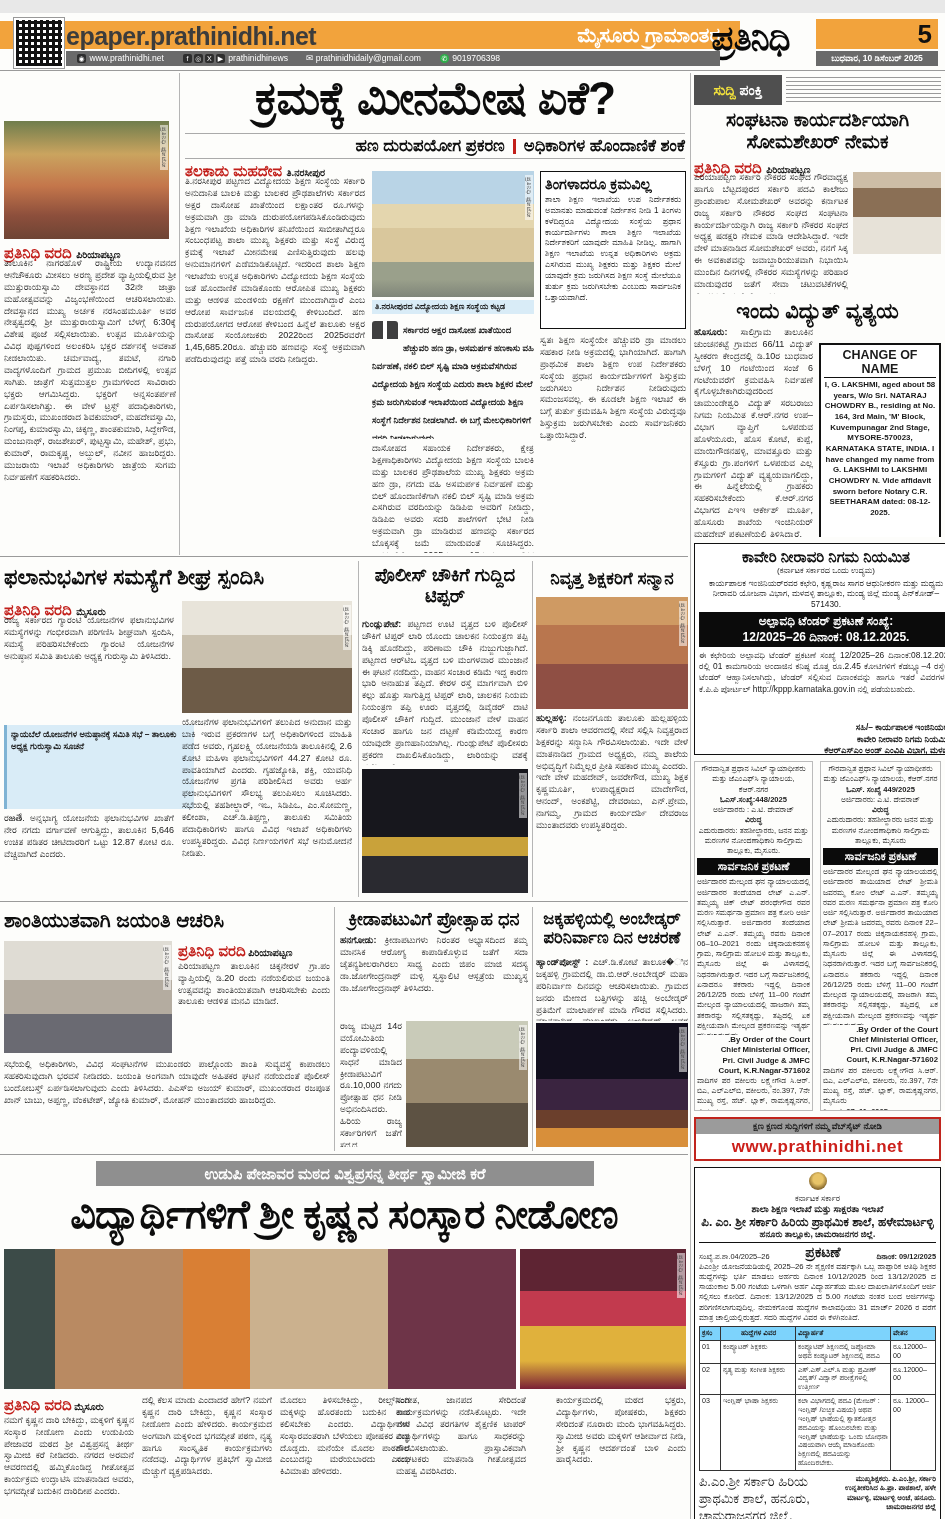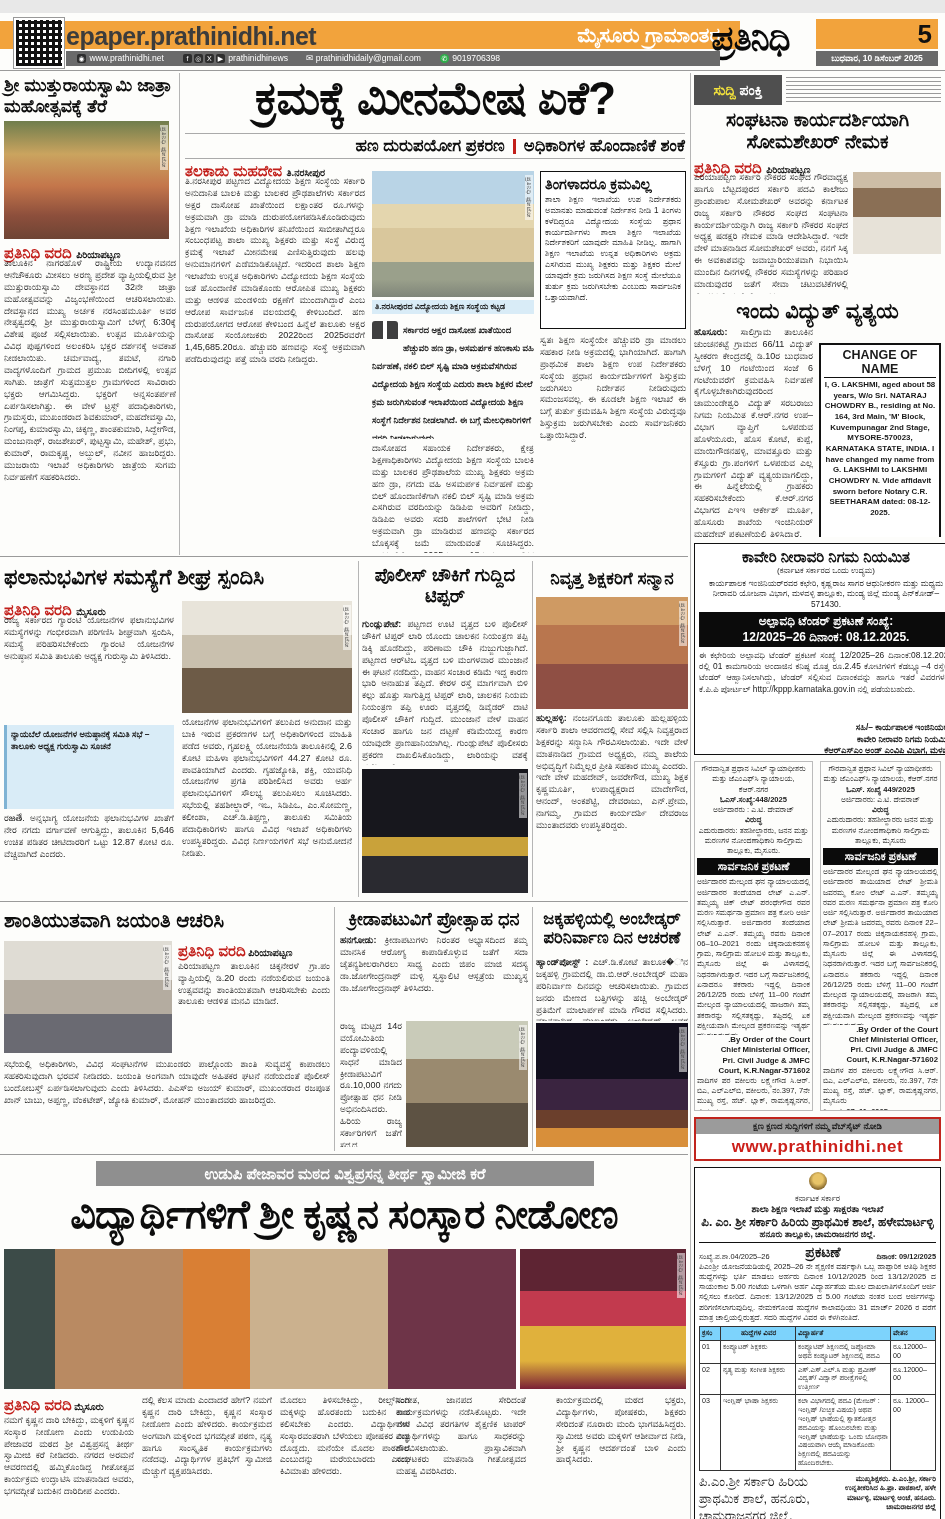--- a/index.html
+++ b/index.html
@@ -51,21 +51,20 @@
       <span><span class="social-ic">f</span><span class="social-ic">◎</span><span class="social-ic">X</span><span class="social-ic">▶</span> <span>prathinidhinews</span></span>
       <span><span>✉</span> <span>prathinidhidaily@gmail.com</span></span>
       <span><span class="social-ic" style="background:#2fae4a;border-radius:50%;">✆</span> <span>9019706398</span></span>
     </div>
   </div>
 
   <div class="hr" style="left:0;top:57px;width:945px;"></div>
   <div class="vr" style="left:179px;top:60px;height:482px;"></div>
   <div class="vr" style="left:690px;top:60px;height:1455px;"></div>
 
-  <div class="abs headline" style="left:4px;top:62px;width:172px;font-size:17.5px;">ಶ್ರೀ ಮುತ್ತುರಾಯಸ್ವಾಮಿ ಜಾತ್ರಾ ಮಹೋತ್ಸವಕ್ಕೆ ತೆರೆ</div>
   <div class="photo" style="left:4px;top:108px;width:165px;height:118px;background:linear-gradient(180deg,#6f7d4d 0%,#caa45f 28%,#c4764b 55%,#8d4f3c 80%,#6e4434 100%);">
     <span class="vcredit">ಪ್ರತಿನಿಧಿ ಫೋಟೋ</span>
   </div>
   <div class="abs" style="left:4px;top:231px;width:172px;">
     <span class="byline-red">ಪ್ರತಿನಿಧಿ ವರದಿ</span> <span class="byline-loc">ಪಿರಿಯಾಪಟ್ಟಣ</span>
   </div>
   <div class="abs body-text" style="left:4px;top:245px;width:172px;height:296px;">ತಾಲೂಕಿನ ನಾಗರಹೊಳೆ ರಾಷ್ಟ್ರೀಯ ಉದ್ಯಾನವನದ ಆನೆಚೌಕೂರು ಮೀಸಲು ಅರಣ್ಯ ಪ್ರದೇಶ ವ್ಯಾಪ್ತಿಯಲ್ಲಿರುವ ಶ್ರೀ ಮುತ್ತುರಾಯಸ್ವಾಮಿ ದೇವಸ್ಥಾನದ 32ನೇ ಜಾತ್ರಾ ಮಹೋತ್ಸವವನ್ನು ವಿಜೃಂಭಣೆಯಿಂದ ಆಚರಿಸಲಾಯಿತು. ದೇವಸ್ಥಾನದ ಮುಖ್ಯ ಅರ್ಚಕ ನರಸಿಂಹಮೂರ್ತಿ ಅವರ ನೇತೃತ್ವದಲ್ಲಿ ಶ್ರೀ ಮುತ್ತುರಾಯಸ್ವಾಮಿಗೆ ಬೆಳಗ್ಗೆ 6:30ಕ್ಕೆ ವಿಶೇಷ ಪೂಜೆ ಸಲ್ಲಿಸಲಾಯಿತು. ಉತ್ಸವ ಮೂರ್ತಿಯನ್ನು ವಿವಿಧ ಪುಷ್ಪಗಳಿಂದ ಅಲಂಕರಿಸಿ ಭಕ್ತರ ದರ್ಶನಕ್ಕೆ ಅವಕಾಶ ನೀಡಲಾಯಿತು. ಚರ್ಮವಾದ್ಯ, ತಮಟೆ, ನಗಾರಿ ವಾದ್ಯಗಳೊಂದಿಗೆ ಗ್ರಾಮದ ಪ್ರಮುಖ ಬೀದಿಗಳಲ್ಲಿ ಉತ್ಸವ ಸಾಗಿತು. ಜಾತ್ರೆಗೆ ಸುತ್ತಮುತ್ತಲ ಗ್ರಾಮಗಳಿಂದ ಸಾವಿರಾರು ಭಕ್ತರು ಆಗಮಿಸಿದ್ದರು. ಭಕ್ತರಿಗೆ ಅನ್ನಸಂತರ್ಪಣೆ ಏರ್ಪಡಿಸಲಾಗಿತ್ತು. ಈ ವೇಳೆ ಟ್ರಸ್ಟ್ ಪದಾಧಿಕಾರಿಗಳು, ಗ್ರಾಮಸ್ಥರು, ಮುಖಂಡರಾದ ಶಿವಕುಮಾರ್, ಮಹದೇವಸ್ವಾಮಿ, ನಿಂಗಪ್ಪ, ಕುಮಾರಸ್ವಾಮಿ, ಚಿಕ್ಕಣ್ಣ, ಶಾಂತಕುಮಾರಿ, ಸಿದ್ದೇಗೌಡ, ಮಂಜುನಾಥ್, ರಾಜಶೇಖರ್, ಪುಟ್ಟಸ್ವಾಮಿ, ಮಹೇಶ್, ಪ್ರಭು, ಕುಮಾರ್, ರಾಮಕೃಷ್ಣ, ಅಬ್ದುಲ್, ನವೀನ ಹಾಜರಿದ್ದರು. ಮುಜರಾಯಿ ಇಲಾಖೆ ಅಧಿಕಾರಿಗಳು ಜಾತ್ರೆಯ ಸುಗಮ ನಿರ್ವಹಣೆಗೆ ಸಹಕರಿಸಿದರು.</div>
 
   <div class="abs headline centered" style="left:185px;top:58px;width:500px;font-size:46px;letter-spacing:-1px;">ಕ್ರಮಕ್ಕೆ ಮೀನಮೇಷ ಏಕೆ?</div>
   <div class="abs" style="left:185px;top:120px;width:500px;height:24px;border-top:1px solid #aaa;border-bottom:1px solid #aaa;display:flex;align-items:center;justify-content:flex-end;gap:8px;">
@@ -236,21 +235,21 @@
 
   <div class="hr" style="left:0;top:543px;width:688px;"></div>
   <div class="vr" style="left:358px;top:548px;height:336px;"></div>
   <div class="vr" style="left:532px;top:548px;height:336px;"></div>
 
   <div class="abs headline" style="left:4px;top:552px;width:350px;font-size:21px;">ಫಲಾನುಭವಿಗಳ ಸಮಸ್ಯೆಗೆ ಶೀಘ್ರ ಸ್ಪಂದಿಸಿ</div>
   <div class="abs" style="left:4px;top:588px;">
     <span class="byline-red">ಪ್ರತಿನಿಧಿ ವರದಿ</span> <span class="byline-loc">ಮೈಸೂರು</span>
   </div>
   <div class="abs body-text" style="left:4px;top:602px;width:170px;height:106px;">ರಾಜ್ಯ ಸರ್ಕಾರದ ಗ್ಯಾರಂಟಿ ಯೋಜನೆಗಳ ಫಲಾನುಭವಿಗಳ ಸಮಸ್ಯೆಗಳನ್ನು ಗಂಭೀರವಾಗಿ ಪರಿಗಣಿಸಿ ಶೀಘ್ರವಾಗಿ ಸ್ಪಂದಿಸಿ, ಸಮಸ್ಯೆ ಪರಿಹರಿಸಬೇಕೆಂದು ಗ್ಯಾರಂಟಿ ಯೋಜನೆಗಳ ಅನುಷ್ಠಾನ ಸಮಿತಿ ತಾಲೂಕು ಅಧ್ಯಕ್ಷ ಗುರುಸ್ವಾಮಿ ತಿಳಿಸಿದರು.</div>
-  <div class="abs lightblue" style="left:4px;top:712px;width:170px;height:84px;font-size:8.4px;font-weight:bold;line-height:1.4;padding:4px;box-sizing:border-box;border-left:3px solid #7fb3d4;overflow:hidden;">ನ್ಯಾಯಬೆಲೆ ಯೋಜನೆಗಳ ಅನುಷ್ಠಾನಕ್ಕೆ ಸಮಿತಿ ಸಭೆ – ತಾಲೂಕು ಅಧ್ಯಕ್ಷ ಗುರುಸ್ವಾಮಿ ಸೂಚನೆ</div>
+  <div class="abs lightblue" style="left:4px;top:712px;width:190px;height:84px;font-size:8.4px;font-weight:bold;line-height:1.4;padding:4px;box-sizing:border-box;border-left:3px solid #7fb3d4;overflow:hidden;">ನ್ಯಾಯಬೆಲೆ ಯೋಜನೆಗಳ ಅನುಷ್ಠಾನಕ್ಕೆ ಸಮಿತಿ ಸಭೆ – ತಾಲೂಕು ಅಧ್ಯಕ್ಷ ಗುರುಸ್ವಾಮಿ ಸೂಚನೆ</div>
   <div class="abs body-text" style="left:4px;top:800px;width:170px;height:80px;">ರజతే. ಅನ್ನಭಾಗ್ಯ ಯೋಜನೆಯ ಫಲಾನುಭವಿಗಳ ಖಾತೆಗೆ ನೇರ ನಗದು ವರ್ಗಾವಣೆ ಆಗುತ್ತಿದ್ದು, ತಾಲೂಕಿನ 5,646 ಉಚಿತ ಪಡಿತರ ಚೀಟಿದಾರರಿಗೆ ಒಟ್ಟು 12.87 ಕೋಟಿ ರೂ. ವೆಚ್ಚವಾಗಿದೆ ಎಂದರು.</div>
   <div class="photo" style="left:182px;top:588px;width:170px;height:112px;background:linear-gradient(180deg,#e8e4da 0 30%,#c9c0ae 30% 60%,#6d5b47 60% 100%);">
     <span class="vcredit">ಪ್ರತಿನಿಧಿ ಫೋಟೋ</span>
   </div>
   <div class="abs body-text" style="left:182px;top:704px;width:170px;height:176px;">ಯೋಜನೆಗಳ ಫಲಾನುಭವಿಗಳಿಗೆ ತಲುಪಿದ ಅನುದಾನ ಮತ್ತು ಬಾಕಿ ಇರುವ ಪ್ರಕರಣಗಳ ಬಗ್ಗೆ ಅಧಿಕಾರಿಗಳಿಂದ ಮಾಹಿತಿ ಪಡೆದ ಅವರು, ಗೃಹಲಕ್ಷ್ಮಿ ಯೋಜನೆಯಡಿ ತಾಲೂಕಿನಲ್ಲಿ 2.6 ಕೋಟಿ ಮಹಿಳಾ ಫಲಾನುಭವಿಗಳಿಗೆ 44.27 ಕೋಟಿ ರೂ. ಪಾವತಿಯಾಗಿದೆ ಎಂದರು. ಗೃಹಜ್ಯೋತಿ, ಶಕ್ತಿ, ಯುವನಿಧಿ ಯೋಜನೆಗಳ ಪ್ರಗತಿ ಪರಿಶೀಲಿಸಿದ ಅವರು ಅರ್ಹ ಫಲಾನುಭವಿಗಳಿಗೆ ಸೌಲಭ್ಯ ತಲುಪಿಸಲು ಸೂಚಿಸಿದರು. ಸಭೆಯಲ್ಲಿ ತಹಶೀಲ್ದಾರ್, ಇಒ, ಸಿಡಿಪಿಒ, ಎಂ.ಸೋಮಣ್ಣ, ಕಲೀಂಶಾ, ಎಚ್.ಡಿ.ತಿಪ್ಪಣ್ಣ, ತಾಲೂಕು ಸಮಿತಿಯ ಪದಾಧಿಕಾರಿಗಳು ಹಾಗೂ ವಿವಿಧ ಇಲಾಖೆ ಅಧಿಕಾರಿಗಳು ಉಪಸ್ಥಿತರಿದ್ದರು. ವಿವಿಧ ನಿರ್ಣಯಗಳಿಗೆ ಸಭೆ ಅನುಮೋದನೆ ನೀಡಿತು.</div>
 
   <div class="abs headline centered" style="left:362px;top:552px;width:166px;font-size:18px;">ಪೊಲೀಸ್ ಚೌಕಿಗೆ ಗುದ್ದಿದ ಟಿಪ್ಪರ್</div>
   <div class="abs body-text" style="left:362px;top:606px;width:166px;height:146px;">
     <b class="dateline">ಗುಂಡ್ಲುಪೇಟೆ:</b>
     <span>ಪಟ್ಟಣದ ಊಟಿ ವೃತ್ತದ ಬಳಿ ಪೊಲೀಸ್ ಚೌಕಿಗೆ ಟಿಪ್ಪರ್ ಲಾರಿ ಯೊಂದು ಚಾಲಕನ ನಿಯಂತ್ರಣ ತಪ್ಪಿ ಡಿಕ್ಕಿ ಹೊಡೆದಿದ್ದು, ಪರಿಣಾಮ ಚೌಕಿ ನುಜ್ಜುಗುಜ್ಜಾಗಿದೆ. ಪಟ್ಟಣದ ಆರ್‌ಟಿಒ ವೃತ್ತದ ಬಳಿ ಮಂಗಳವಾರ ಮುಂಜಾನೆ ಈ ಘಟನೆ ನಡೆದಿದ್ದು, ವಾಹನ ಸಂಚಾರ ಕಡಿಮೆ ಇದ್ದ ಕಾರಣ ಭಾರಿ ಅನಾಹುತ ತಪ್ಪಿದೆ. ಕೇರಳ ರಸ್ತೆ ಮಾರ್ಗವಾಗಿ ಬಿಳಿ ಕಲ್ಲು ಹೊತ್ತು ಸಾಗುತ್ತಿದ್ದ ಟಿಪ್ಪರ್ ಲಾರಿ, ಚಾಲಕನ ನಿಯಮ ನಿಯಂತ್ರಣ ತಪ್ಪಿ ಊರು ವೃತ್ತದಲ್ಲಿ ಡಿವೈಡರ್ ದಾಟಿ ಪೊಲೀಸ್ ಚೌಕಿಗೆ ಗುದ್ದಿದೆ. ಮುಂಜಾನೆ ವೇಳೆ ವಾಹನ ಸಂಚಾರ ಹಾಗೂ ಜನ ದಟ್ಟಣೆ ಕಡಿಮೆಯಿದ್ದ ಕಾರಣ ಯಾವುದೇ ಪ್ರಾಣಹಾನಿಯಾಗಿಲ್ಲ. ಗುಂಡ್ಲುಪೇಟೆ ಪೊಲೀಸರು ಪ್ರಕರಣ ದಾಖಲಿಸಿಕೊಂಡಿದ್ದು, ಲಾರಿಯನ್ನು ವಶಕ್ಕೆ ಪಡೆದಿದ್ದಾರೆ.</span>

